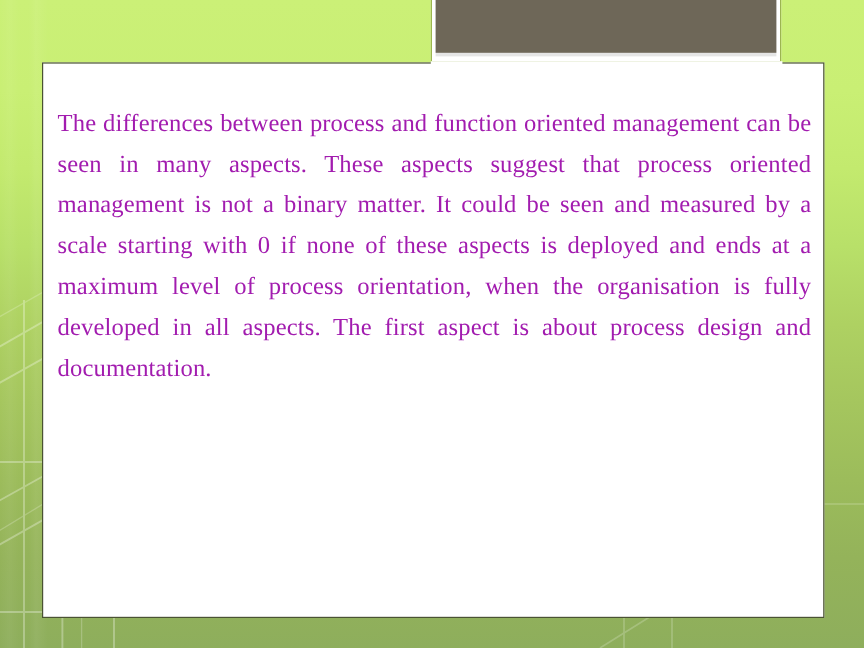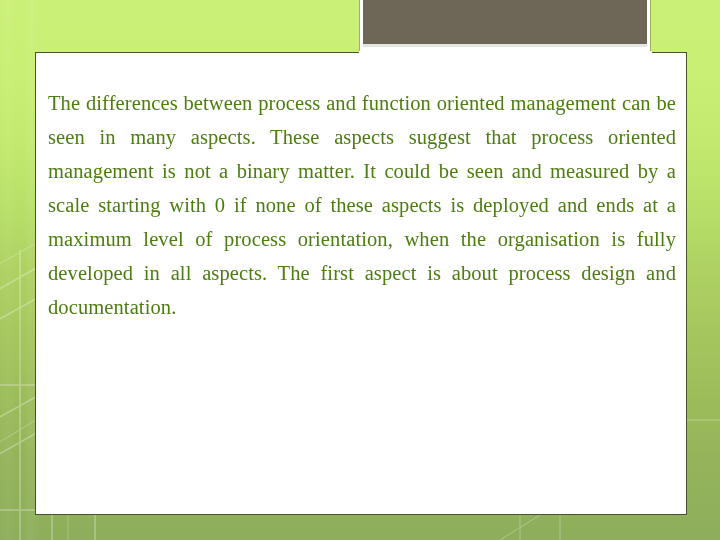--- a/index.html
+++ b/index.html
@@ -122,21 +122,21 @@
   .body-text {
     position: absolute;
     left: 12px;
     top: 33px;
     width: 628px;
     margin: 0;
     text-align: justify;
     text-justify: inter-word;
     font-size: 20.5px;
     line-height: 34px;
-    color: #4d7c0f;
+    color: #a21caf;
     letter-spacing: 0.1px;
   }
 </style>
 </head>
 <body>
 
 <div id="slide">
 
   <div class="slide-bg"></div>
   <div class="bg-bands"></div>

